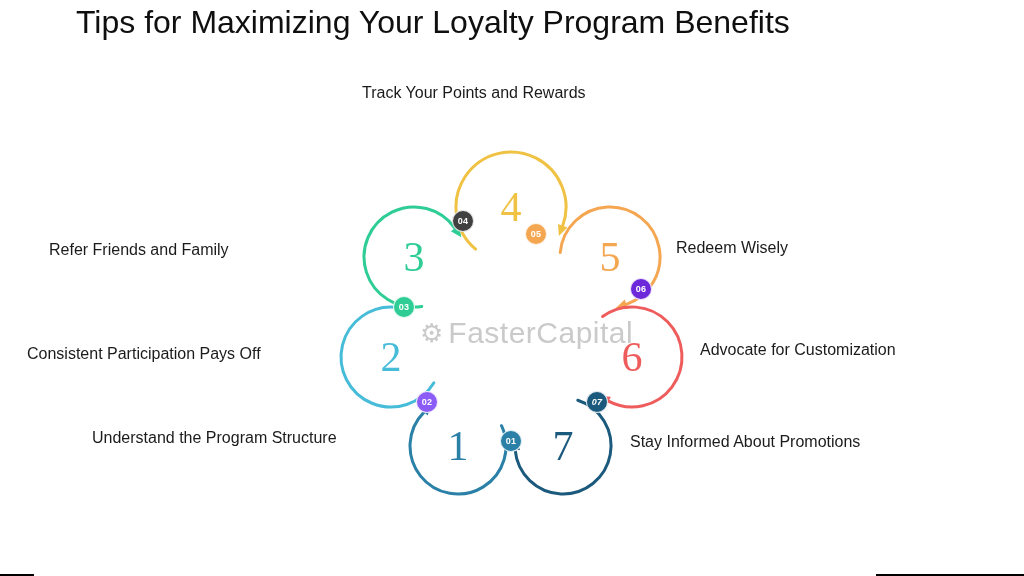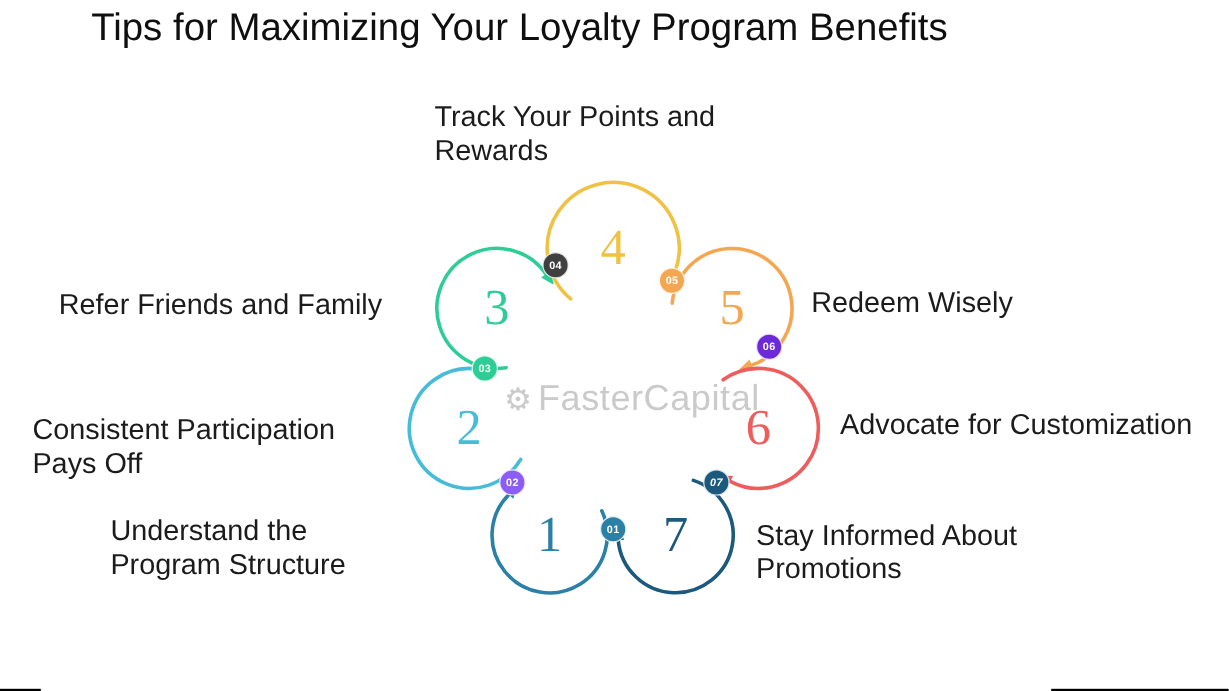--- a/index.html
+++ b/index.html
@@ -1,19 +1,19 @@
 <!DOCTYPE html>
 <html><head>
 <meta charset="utf-8">
 <style>
   html,body{margin:0;padding:0}
   body{width:1024px;height:576px;position:relative;background:#ffffff;
        font-family:"Liberation Sans",sans-serif;overflow:hidden}
   .title{position:absolute;left:76px;top:4px;font-size:32px;color:#0f0f0f;white-space:nowrap}
-  .label{position:absolute;font-size:24px;color:#1b1b1b;line-height:1.18}
+  .label{position:absolute;font-size:16px;color:#1b1b1b;line-height:1.18}
   .num{position:absolute;width:60px;height:60px;text-align:center;line-height:60px;
        font-family:"Liberation Serif",serif;font-size:42px}
   .badge{position:absolute;width:22px;height:22px;border-radius:50%;color:#fff;font-size:9px;
          font-weight:bold;display:flex;align-items:center;justify-content:center;
          box-sizing:border-box;border:1.5px solid rgba(255,255,255,.85);letter-spacing:.3px}
   .watermark{position:absolute;left:420px;top:316px;display:flex;align-items:center;gap:5px;
              color:#c6c6c6;opacity:.92}
   .watermark .gear{font-size:26px;line-height:1}
   .watermark .wtext{font-size:30px;font-weight:normal;letter-spacing:.5px}
   svg.arcs{position:absolute;left:0;top:0;pointer-events:none}
@@ -51,21 +51,21 @@
 <div class="num" style="left: 384px; top: 227px; color: rgb(46, 205, 150);">3</div>
 <div class="num" style="left: 481px; top: 177px; color: rgb(240, 194, 68);">4</div>
 <div class="num" style="left: 580px; top: 227px; color: rgb(244, 166, 81);">5</div>
 <div class="num" style="left: 602px; top: 327px; color: rgb(238, 92, 92);">6</div>
 <div class="num" style="left: 533px; top: 416px; color: rgb(28, 90, 125);">7</div>
 
 <div class="badge" style="left: 500px; top: 430px; background: rgb(42, 128, 166);">01</div>
 <div class="badge" style="left: 416px; top: 391px; background: #8b5cf6;">02</div>
 <div class="badge" style="left: 393px; top: 296px; background: rgb(46, 205, 150);">03</div>
 <div class="badge" style="left: 452px; top: 210px; background: #404040;">04</div>
-<div class="badge" style="left: 549px; top: 223px; background: rgb(244, 166, 81);">05</div>
+<div class="badge" style="left: 525px; top: 223px; background: rgb(244, 166, 81);">05</div>
 <div class="badge" style="left: 607px; top: 278px; background: #6d28d9; margin-left: 23px;">06</div>
 <div class="badge" style="left: 586px; top: 391px; background: rgb(28, 90, 125); font-style: italic;">07</div>
 
 <div class="label" style="left:92px;top:429px;width:250px">Understand the Program Structure</div>
 <div class="label" style="left:27px;top:345px;width:260px">Consistent Participation Pays Off</div>
 <div class="label" style="left:49px;top:241px">Refer Friends and Family</div>
 <div class="label" style="left:362px;top:84px;width:240px">Track Your Points and Rewards</div>
 <div class="label" style="left:676px;top:239px">Redeem Wisely</div>
 <div class="label" style="left:700px;top:341px">Advocate for Customization</div>
 <div class="label" style="left:630px;top:433px;width:235px">Stay Informed About Promotions</div>

